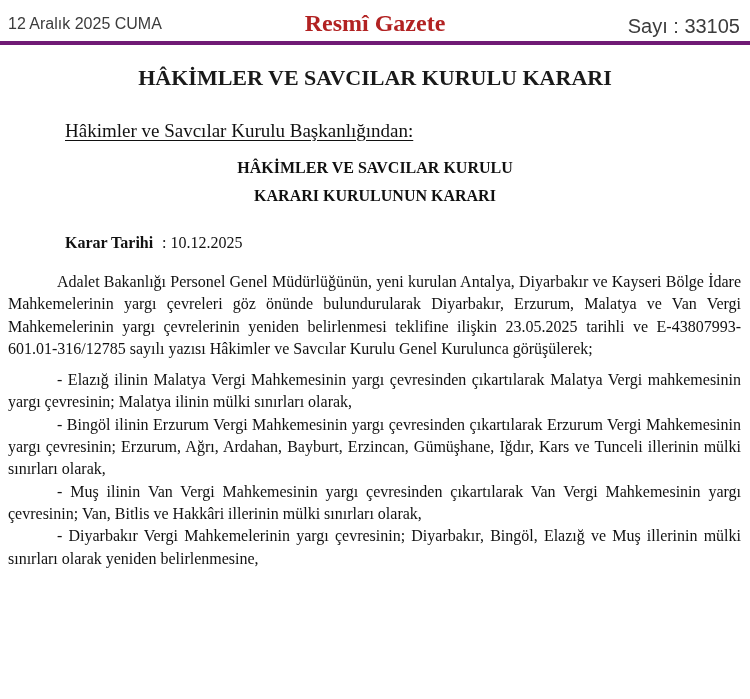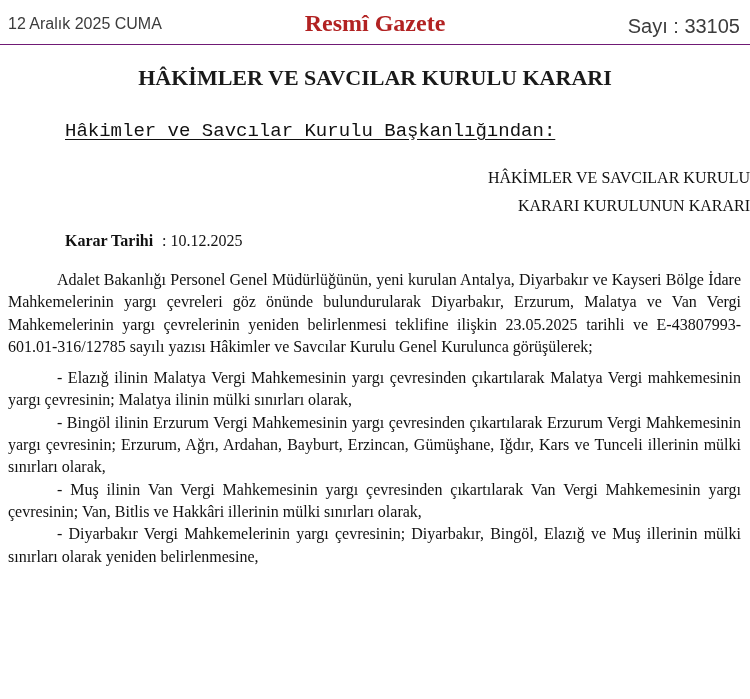--- a/index.html
+++ b/index.html
@@ -12,21 +12,21 @@
     font-family: "Liberation Serif", "DejaVu Serif", serif;
     color: #111111;
   }
   .page { width: 750px; height: 699px; background: #ffffff; }
 
   
   .gazette-header {
     position: relative;
     height: 45px;
     padding: 13px 10px 0 8px;
-    border-bottom: 1px solid #701a75;
+    border-bottom: 4px solid #701a75;
     font-family: "Liberation Sans", "DejaVu Sans", sans-serif;
   }
   .gazette-date {
     position: absolute; left: 8px; top: 15px;
     font-size: 16px; color: #3c3c3c;
   }
   .gazette-title {
     position: absolute; left: 50%; top: 10px;
     transform: translateX(-50%);
     font-family: "Liberation Serif", "DejaVu Serif", serif;
@@ -45,33 +45,32 @@
     text-align: center;
     font-weight: bold;
     font-size: 22px;
     color: #1a1a1a;
   }
   .from-heading {
     margin: 29px 13px 0 65px;
     font-size: 19px;
     text-decoration: underline;
     text-underline-offset: 3px;
-    font-family: Liberation Mono, monospace;
   }
   .decision-heading {
-    margin-top: 22px;
-    text-align: right;
-    font-weight: normal;
+    margin-top: 12px;
+    text-align: center;
+    font-weight: bold;
     font-size: 16px;
     line-height: 28px;
   }
 
   
   .meta {
-    margin: 8px 0 0 65px;
+    margin: 20px 0 0 65px;
     font-size: 16px;
     line-height: 25px;
   }
   .meta-label {
     display: inline-block;
     width: 97px;
     font-weight: bold;
   }
 
   

